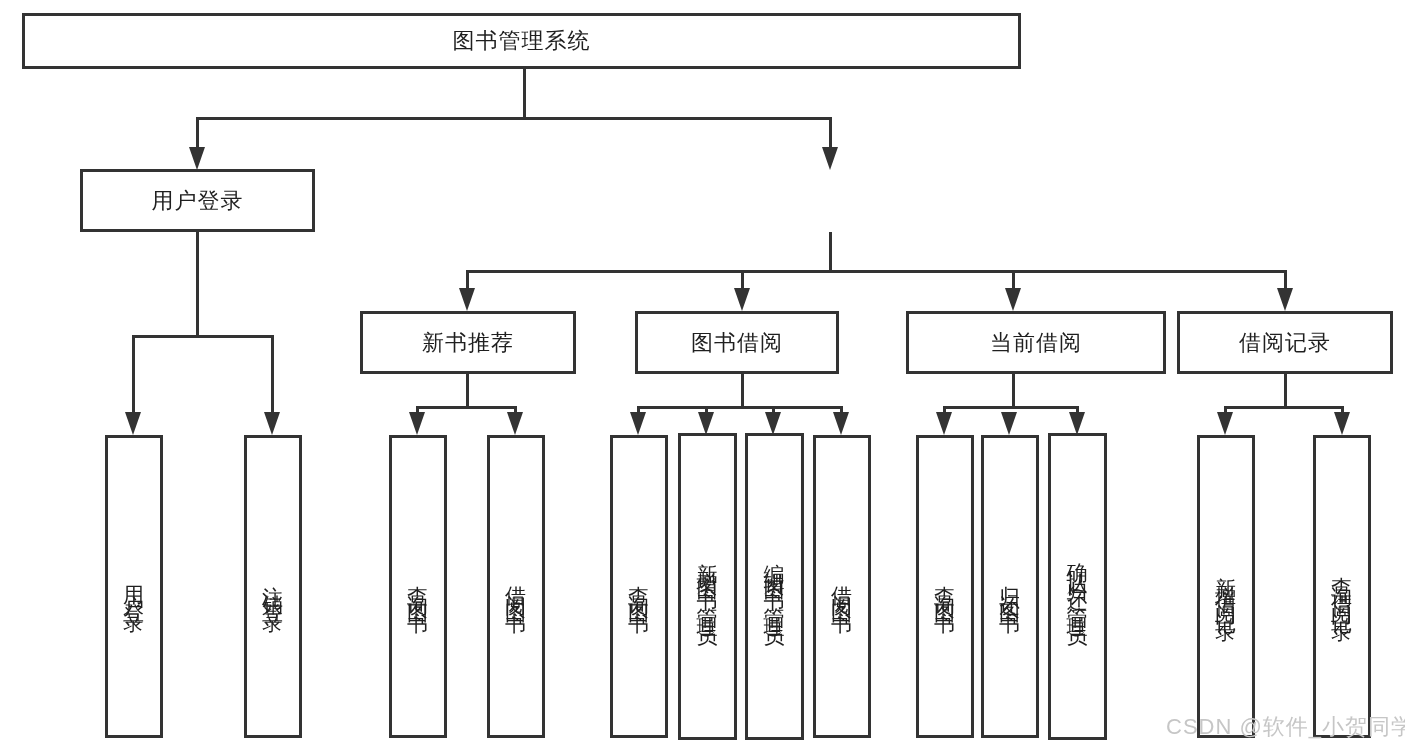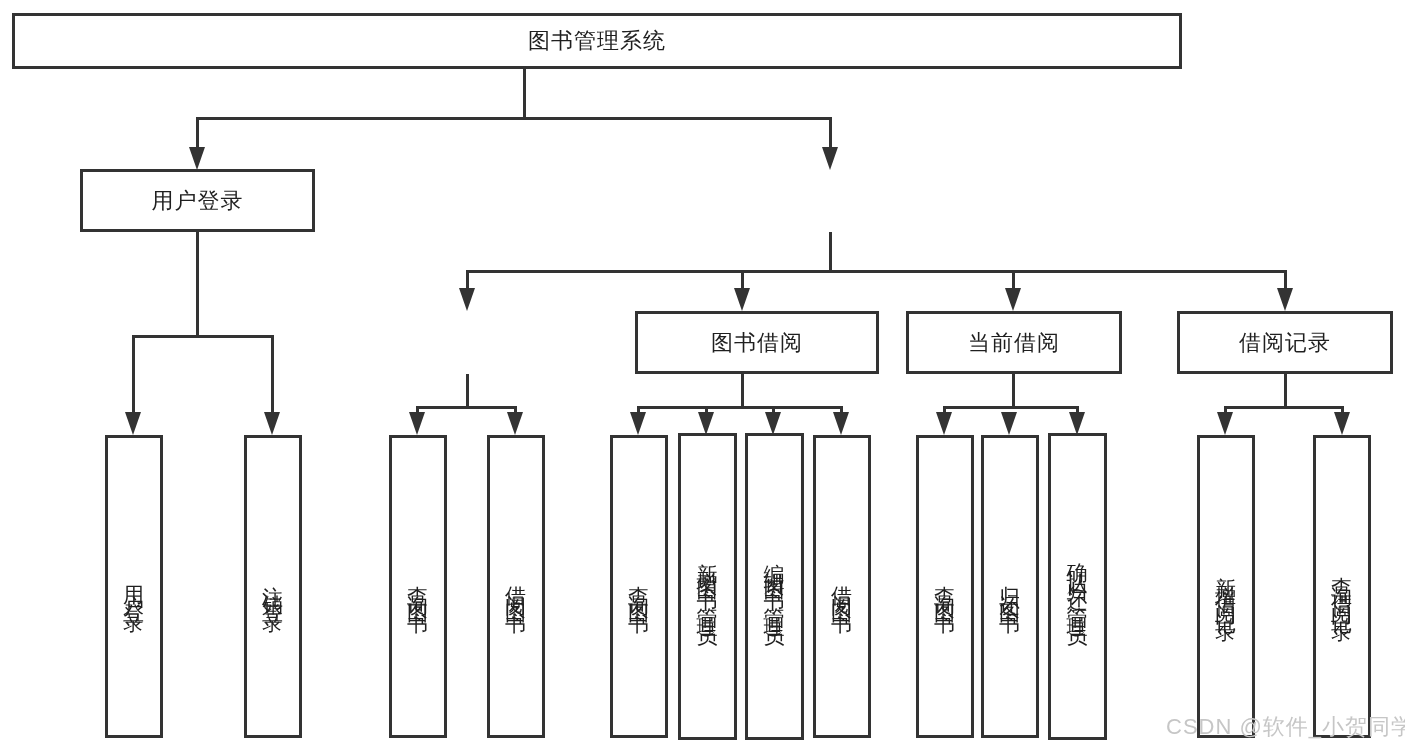--- a/index.html
+++ b/index.html
@@ -119,32 +119,35 @@
   <div class="arr" style="left:1001px; top:412px;"></div>
   <div class="arr" style="left:1069px; top:412px;"></div>
 
   <div class="vline" style="left:1284px; top:374px; height:35px;"></div>
   <div class="hline" style="left:1224px; top:406px; width:120px;"></div>
   <div class="vline" style="left:1224px; top:406px; height:10px;"></div>
   <div class="vline" style="left:1341px; top:406px; height:10px;"></div>
   <div class="arr" style="left:1217px; top:412px;"></div>
   <div class="arr" style="left:1334px; top:412px;"></div>
 
-  <div class="box" style="left:12px; top:13px; width:1170px; height:56px;">
+  <div class="box" style="left:22px; top:13px; width:999px; height:56px;">
     <span>图书管理系统</span>
   </div>
 
   <div class="box" style="left:80px; top:169px; width:235px; height:63px;">
     <span>用户登录</span>
   </div>
 
-  <div class="box" style="left:635px; top:311px; width:244px; height:63px;">
+  <div class="box" style="left:360px; top:311px; width:216px; height:63px;">
+    <span>新书推荐</span>
+  </div>
+  <div class="box" style="left:635px; top:311px; width:204px; height:63px;">
     <span>图书借阅</span>
   </div>
-  <div class="box" style="left:906px; top:311px; width:216px; height:63px;">
+  <div class="box" style="left:906px; top:311px; width:260px; height:63px;">
     <span>当前借阅</span>
   </div>
   <div class="box" style="left:1177px; top:311px; width:216px; height:63px;">
     <span>借阅记录</span>
   </div>
 
   <div class="vbox" style="left:105px; top:435px; width:58px; height:303px;">
     <span>用户登录</span>
   </div>
   <div class="vbox" style="left:244px; top:435px; width:58px; height:303px;">

